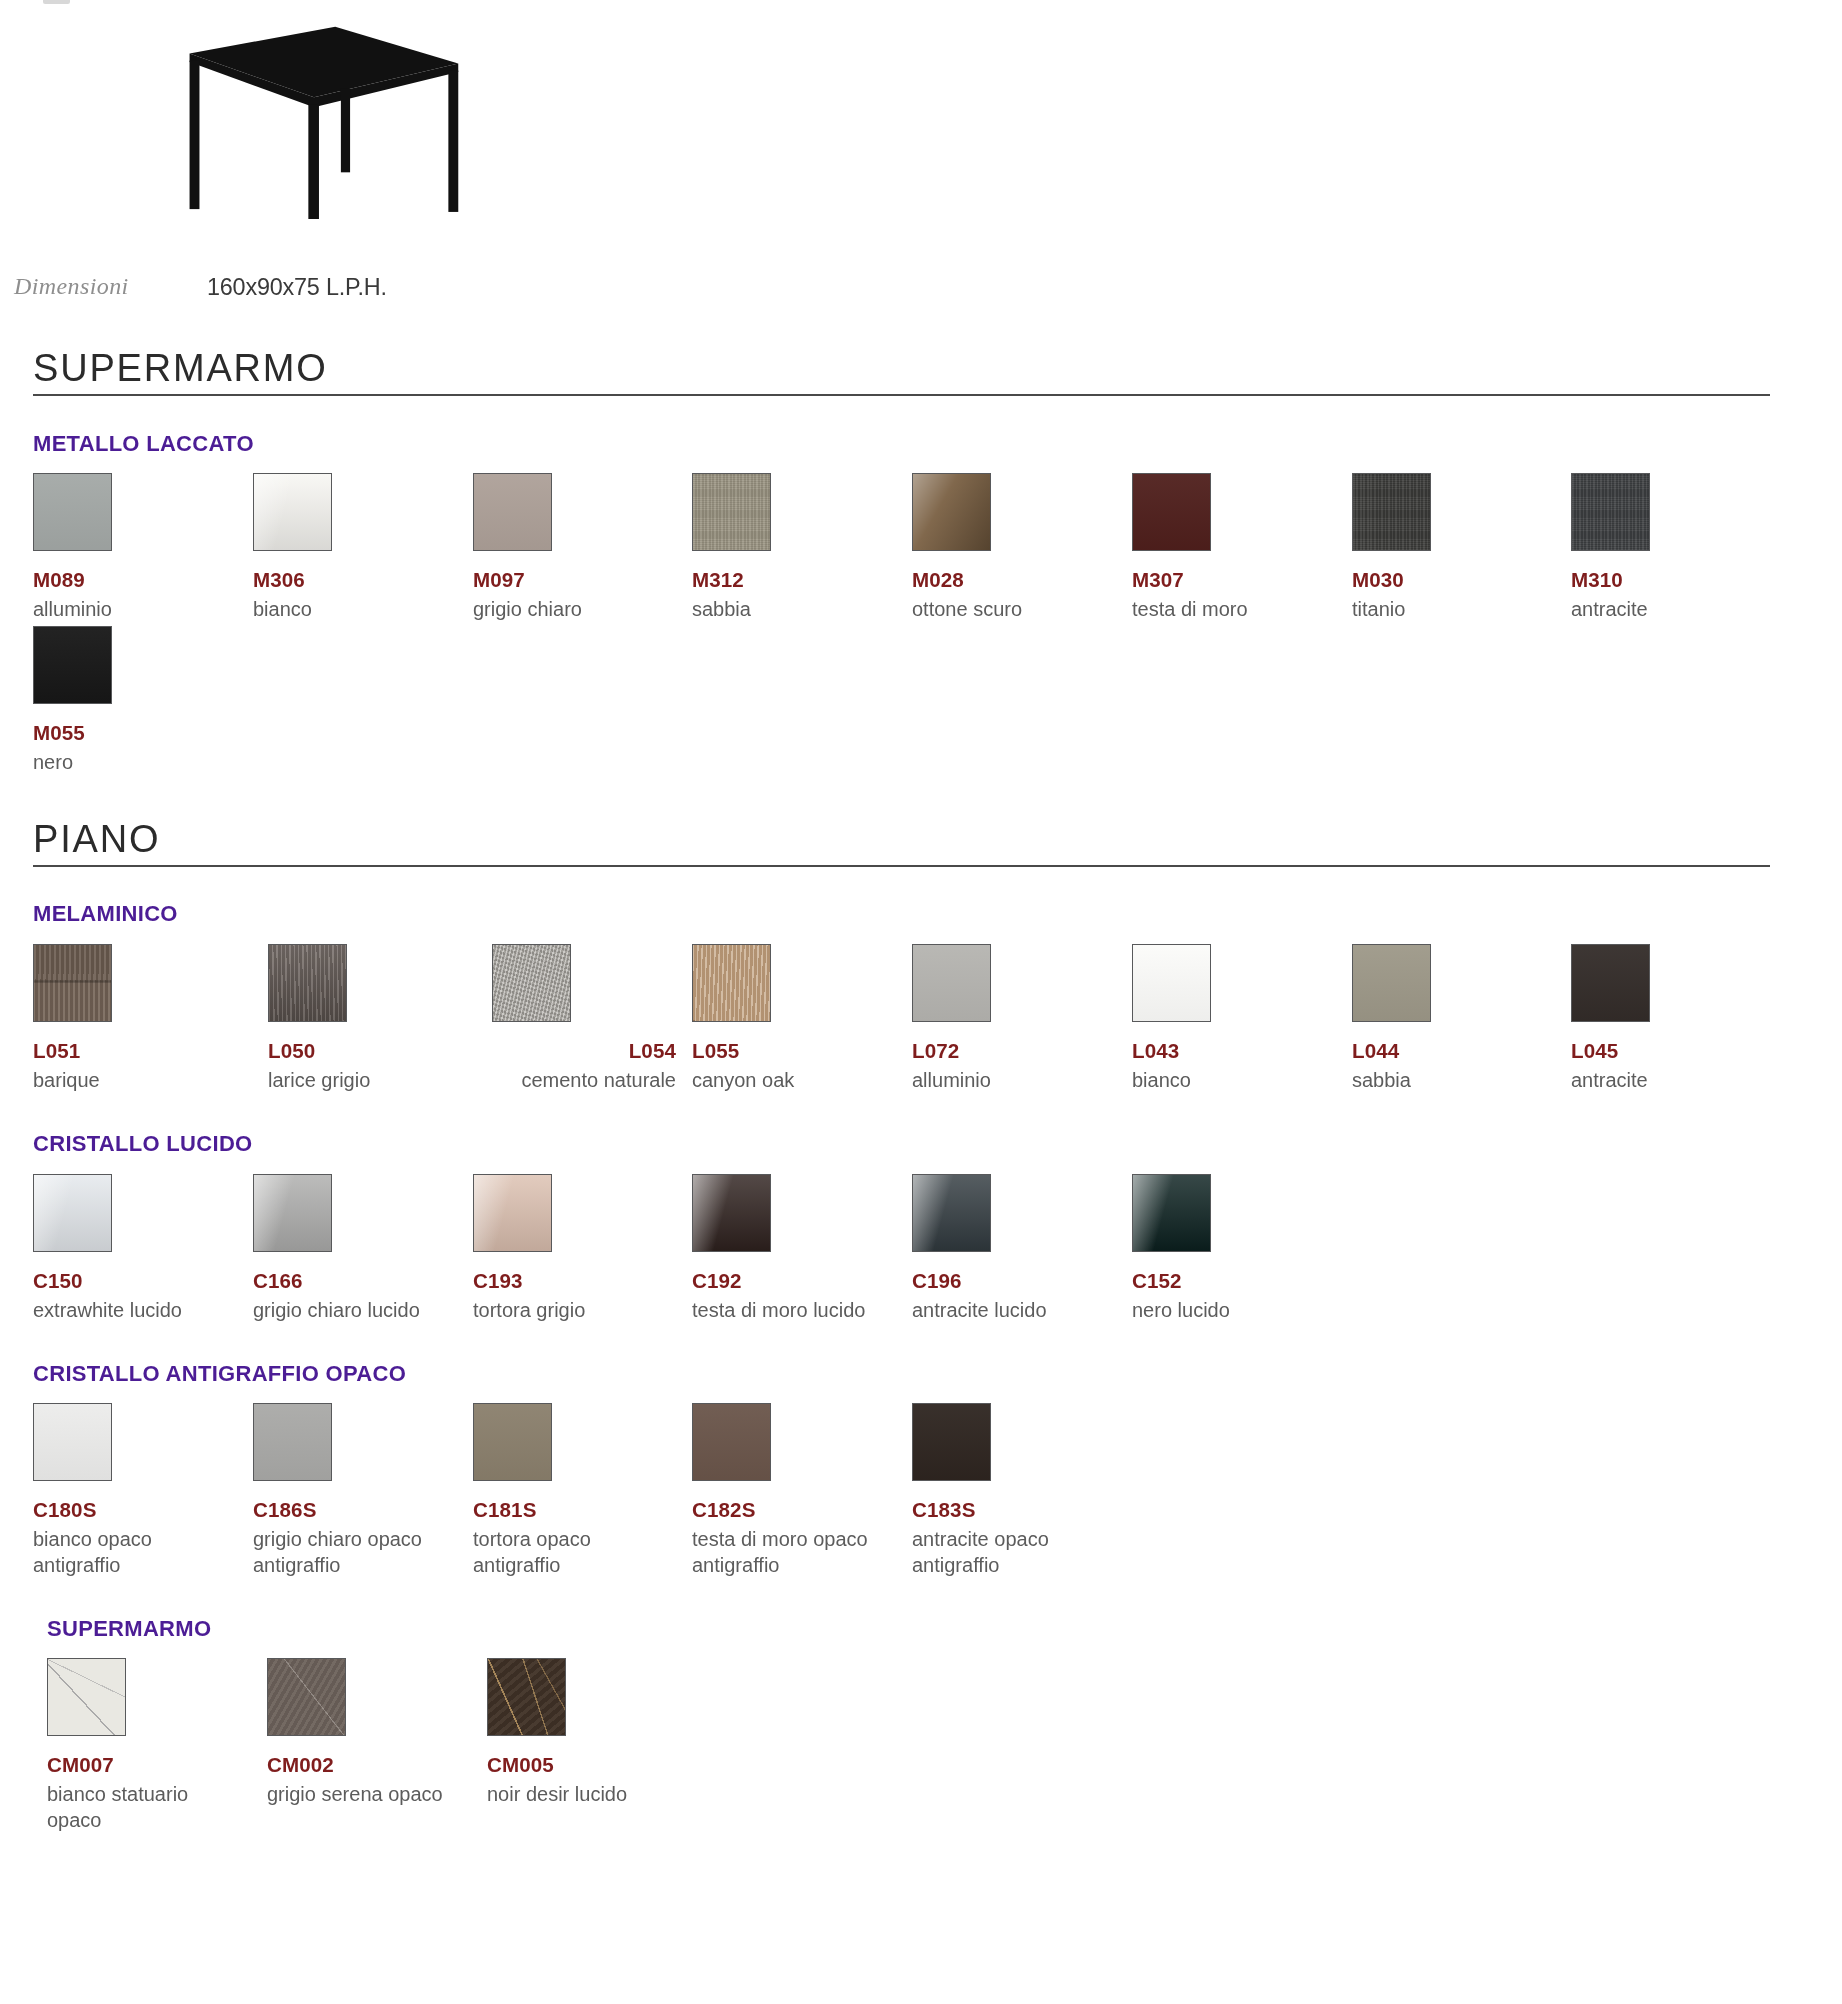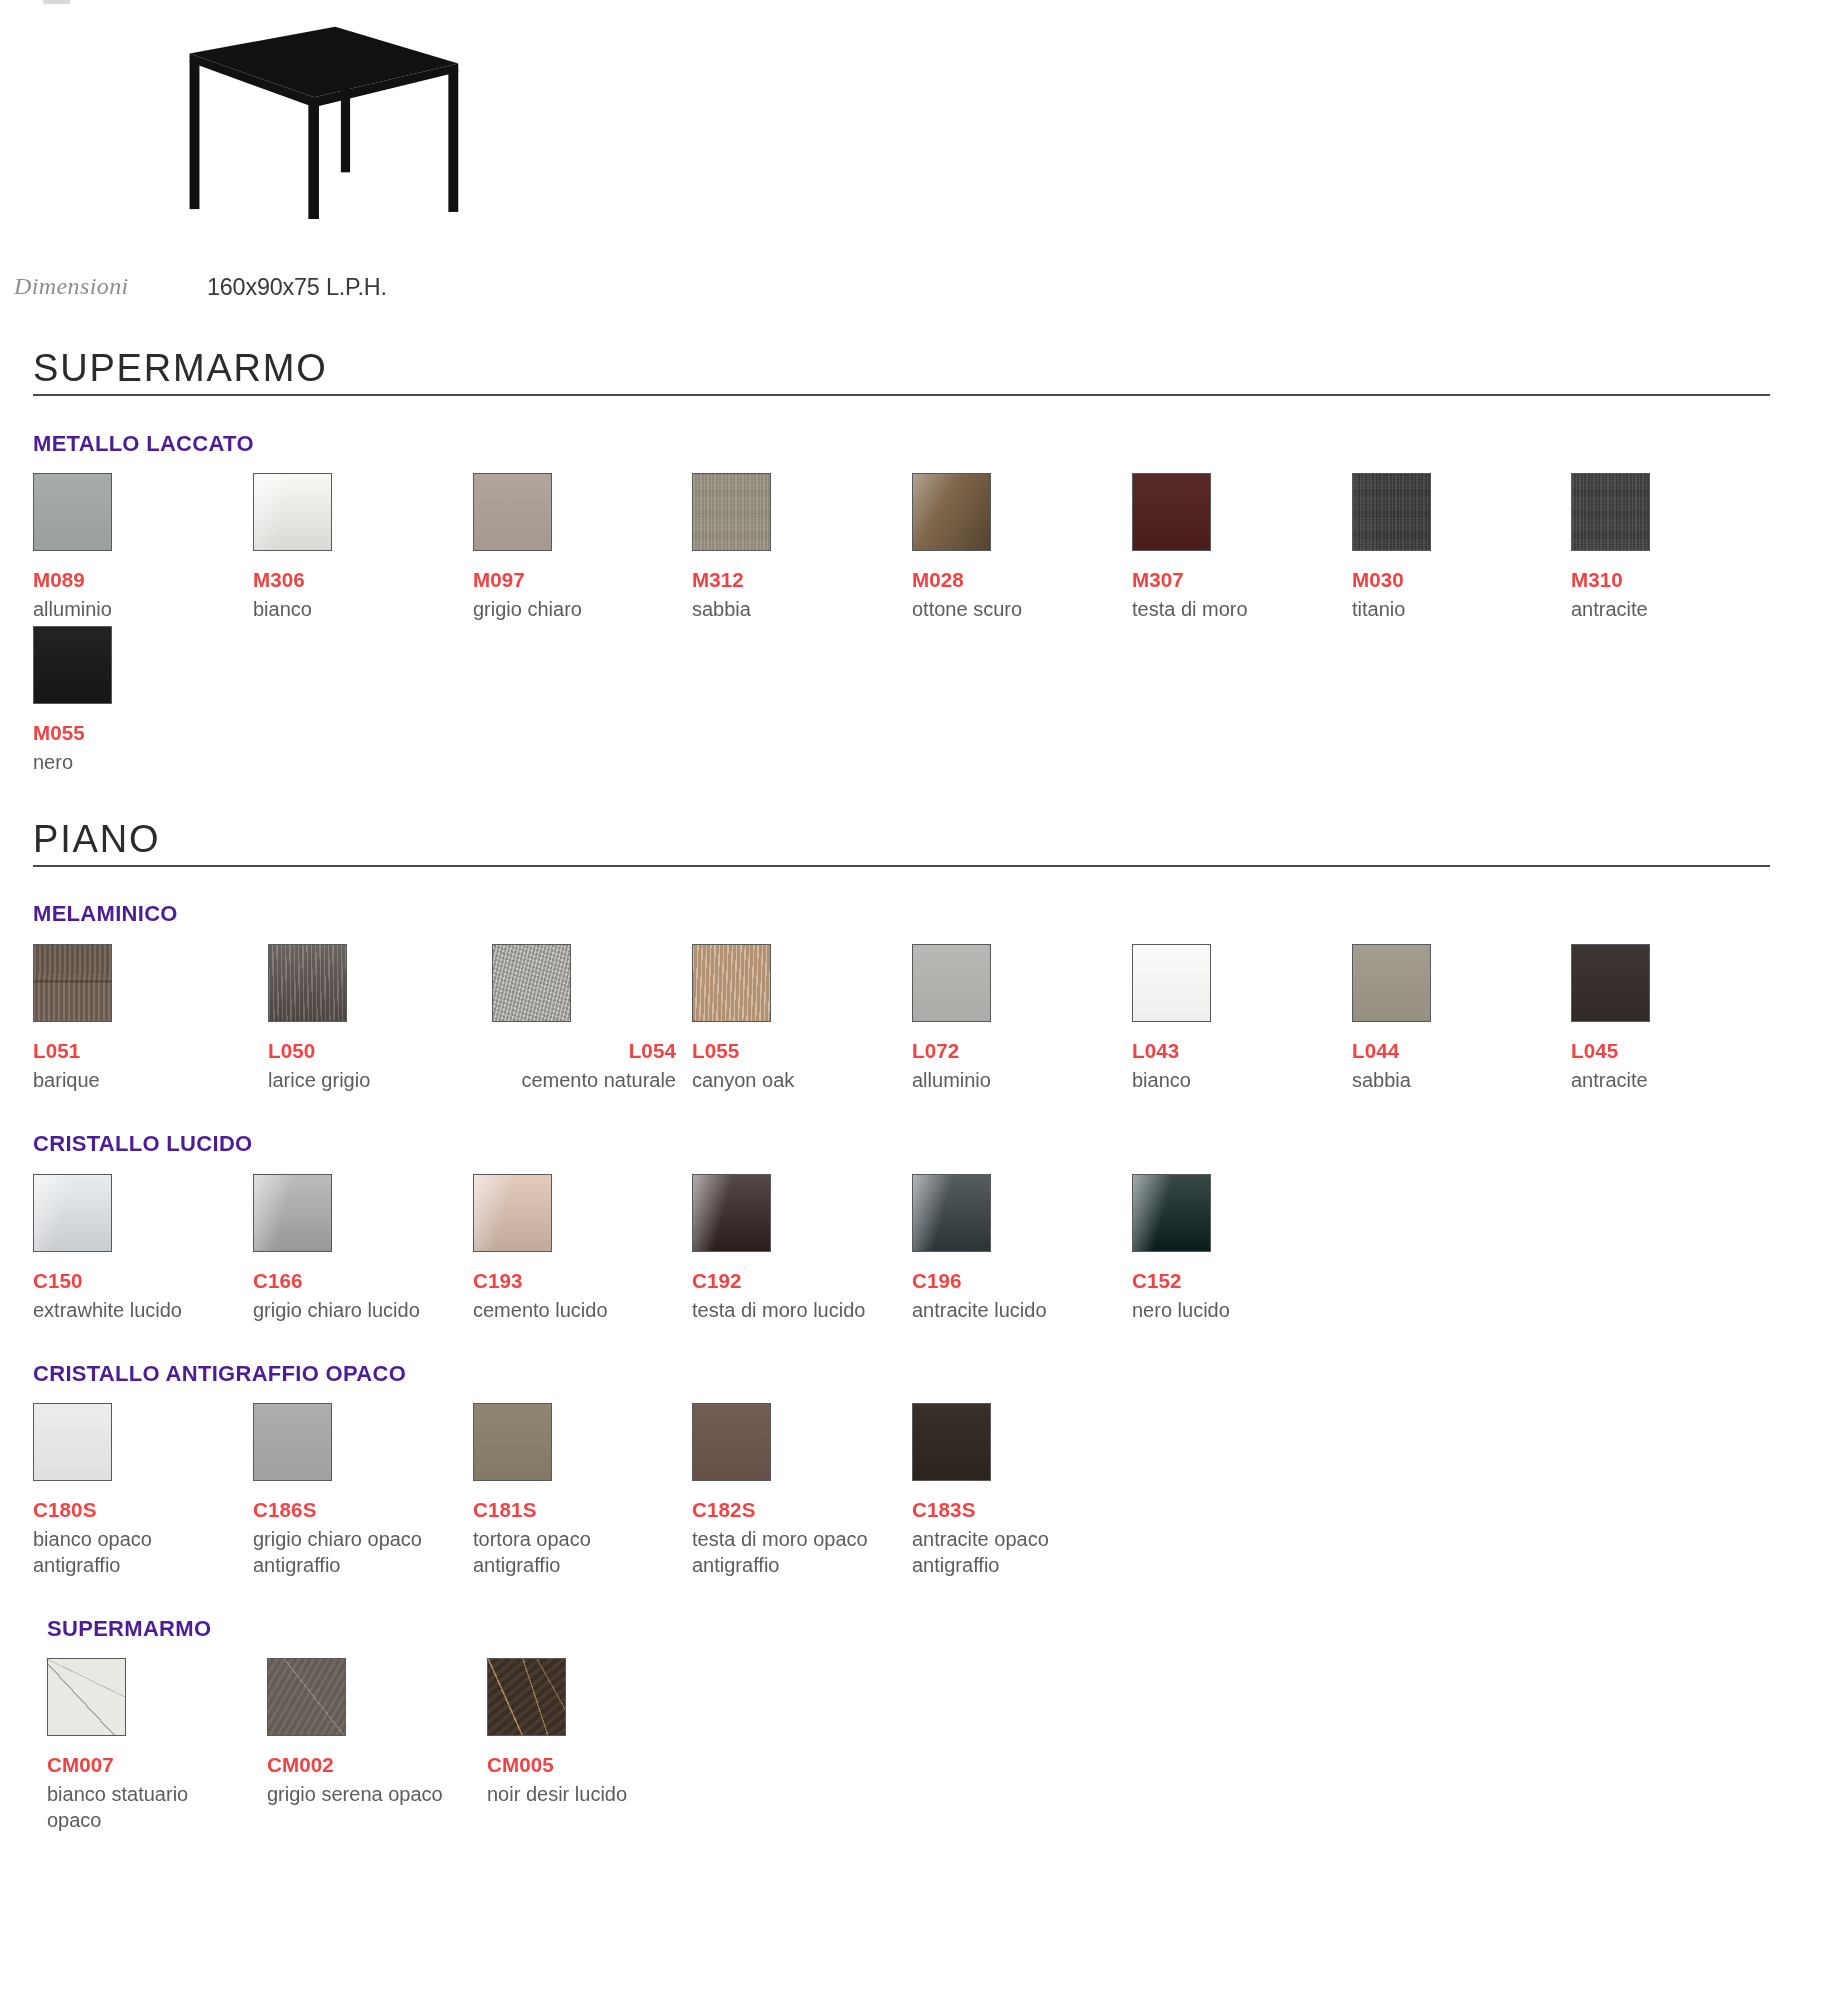--- a/index.html
+++ b/index.html
@@ -107,21 +107,21 @@
   }
   .swatch-chip .tex {
     position: absolute;
     inset: 0;
   }
   .swatch-code {
     margin-top: 17px;
     font-family: "Liberation Sans", sans-serif;
     font-weight: bold;
     font-size: 20.6px;
-    color: #ef4444;
+    color: #7f1d1d;
     letter-spacing: 0.1px;
     white-space: nowrap;
   }
   .swatch-desc {
     margin-top: 5px;
     font-family: "Liberation Sans", sans-serif;
     font-size: 20px;
     color: #5c5c5c;
     line-height: 1.28;
     white-space: pre-line;
@@ -341,21 +341,21 @@
       <div class="swatch-desc">grigio chiaro lucido</div>
     </div>
     <div class="swatch-item" style="left: 473px; top: 1174px;">
       <div class="swatch-chip">
         <div class="tex" style="background:
         linear-gradient(105deg, rgba(255,255,255,.55) 0%, rgba(255,255,255,0) 42%),
         linear-gradient(180deg, rgba(255,255,255,.18), rgba(0,0,0,.12)),
         #dcc0b0;"></div>
       </div>
       <div class="swatch-code">C193</div>
-      <div class="swatch-desc">cemento lucido</div>
+      <div class="swatch-desc">tortora grigio</div>
     </div>
     <div class="swatch-item" style="left: 692px; top: 1174px;">
       <div class="swatch-chip">
         <div class="tex" style="background:
         linear-gradient(105deg, rgba(255,255,255,.55) 0%, rgba(255,255,255,0) 42%),
         linear-gradient(180deg, rgba(255,255,255,.18), rgba(0,0,0,.12)),
         #2e211e;"></div>
       </div>
       <div class="swatch-code">C192</div>
       <div class="swatch-desc">testa di moro lucido</div>

